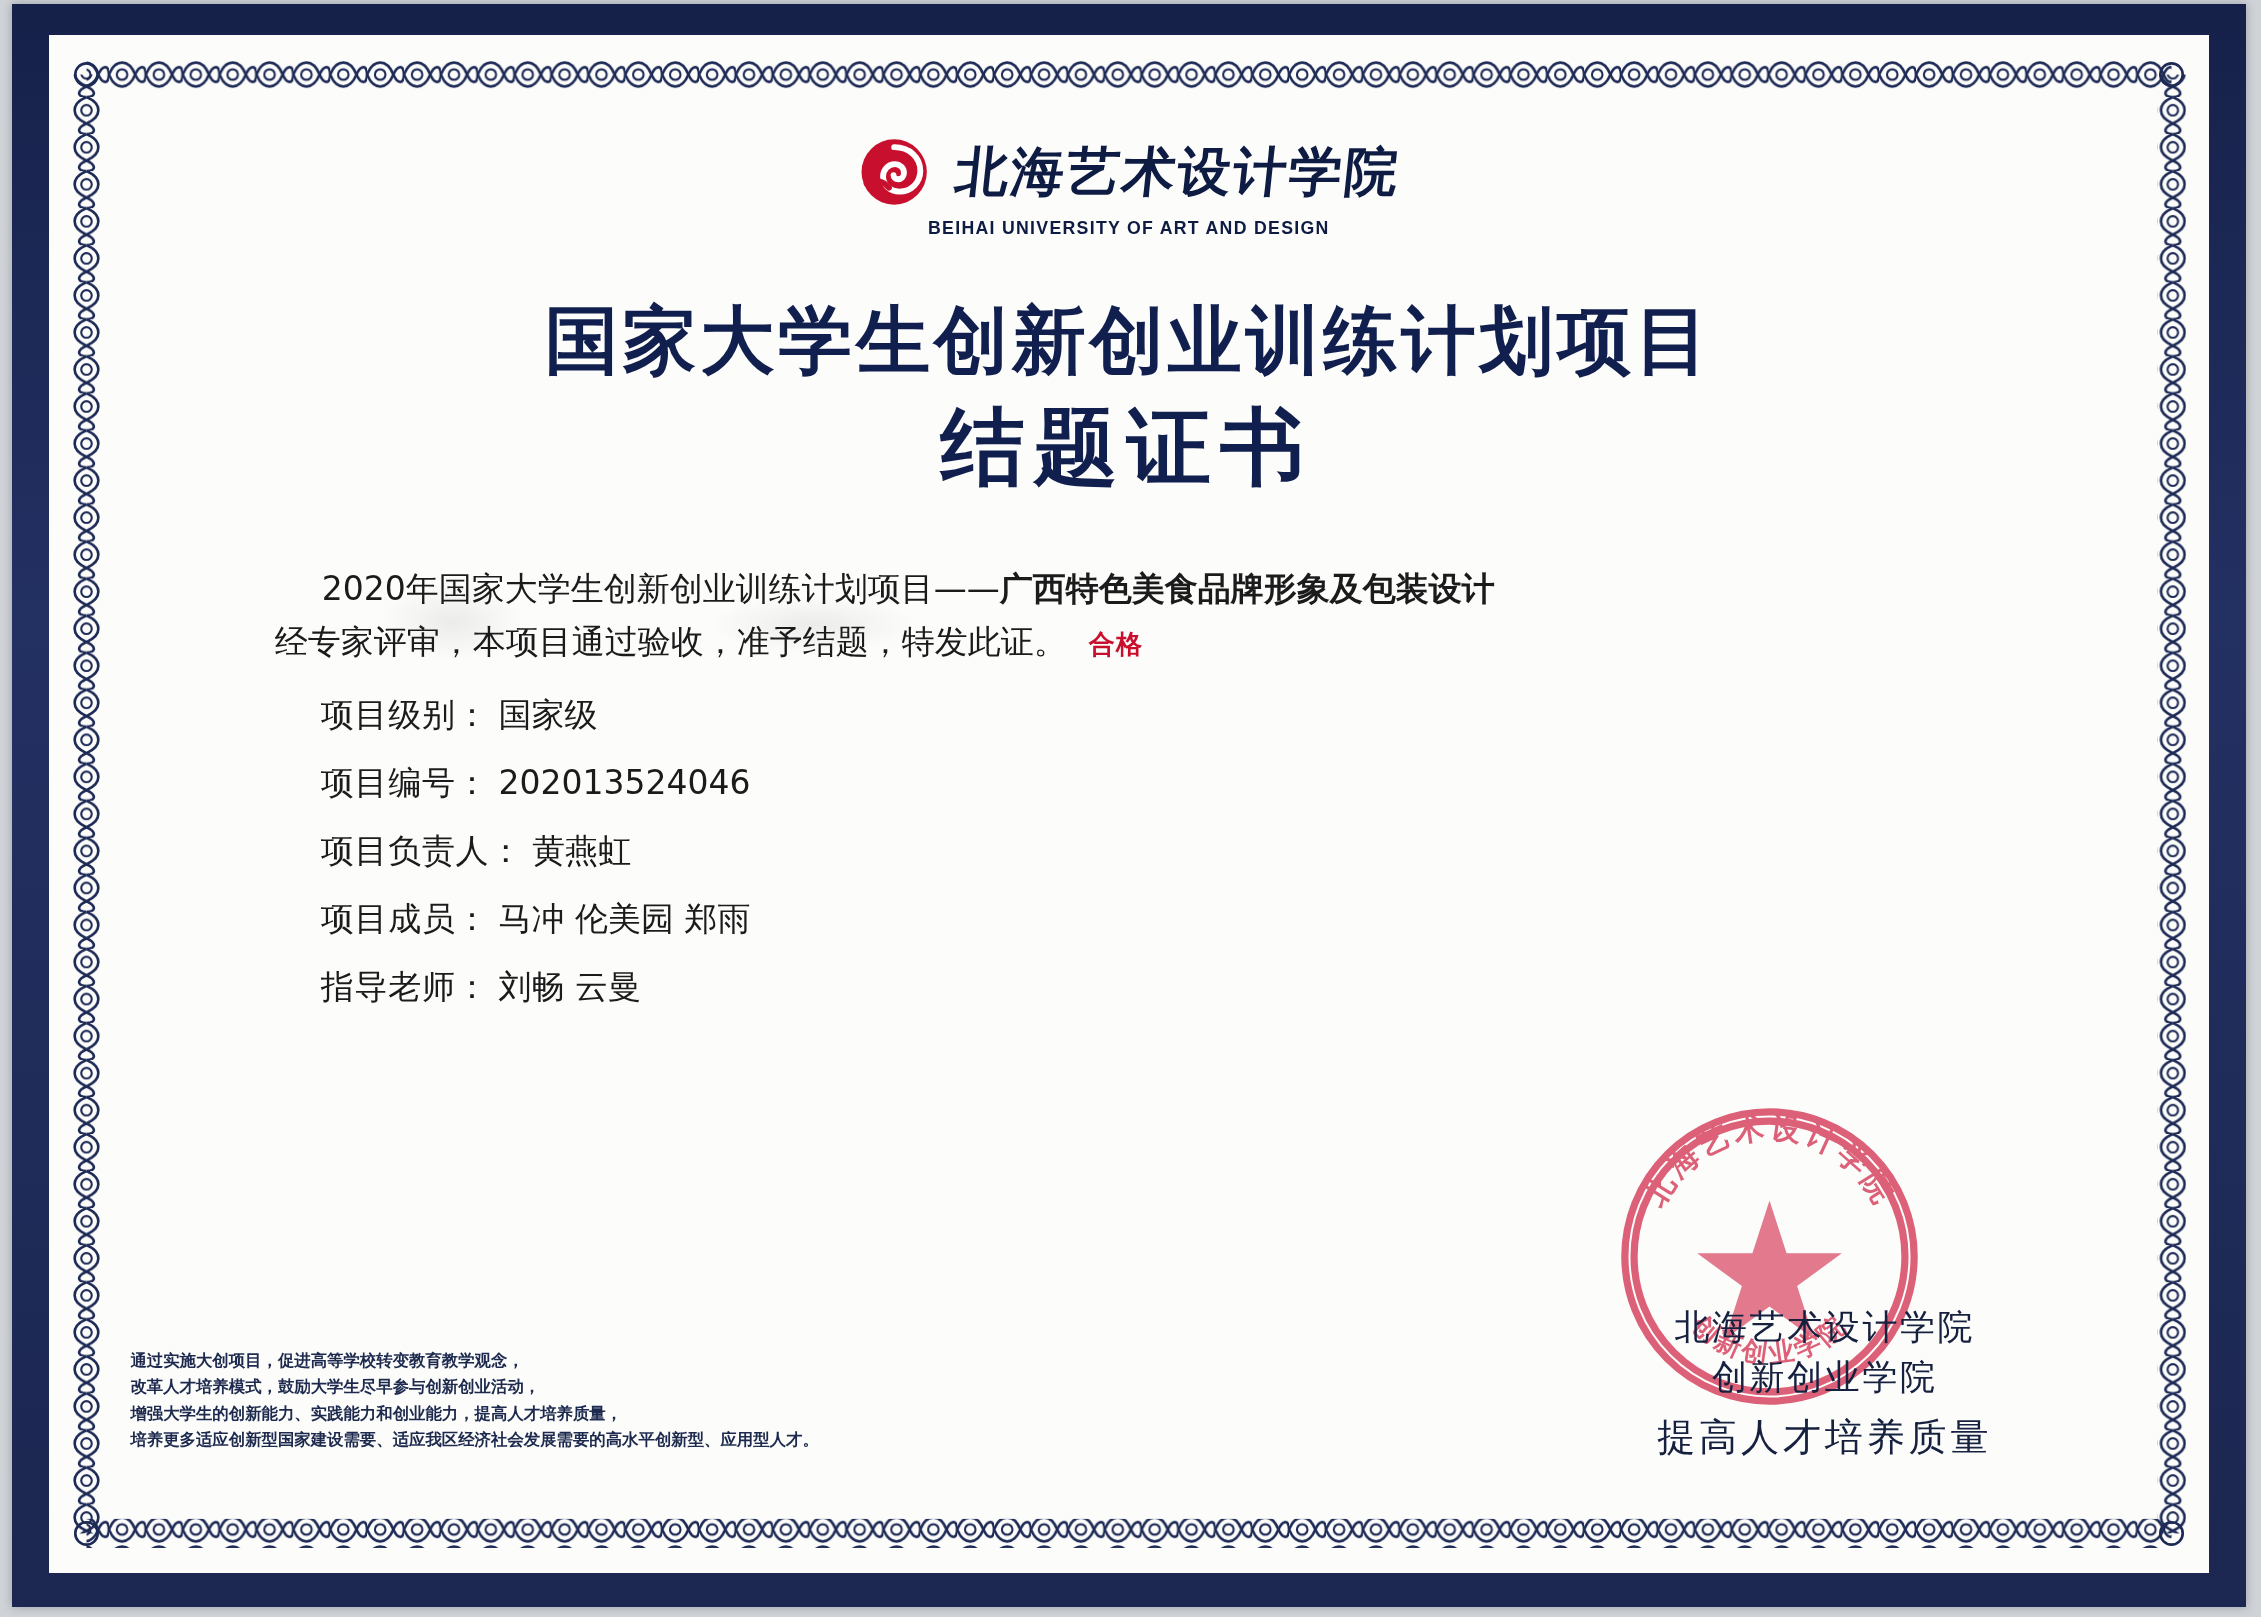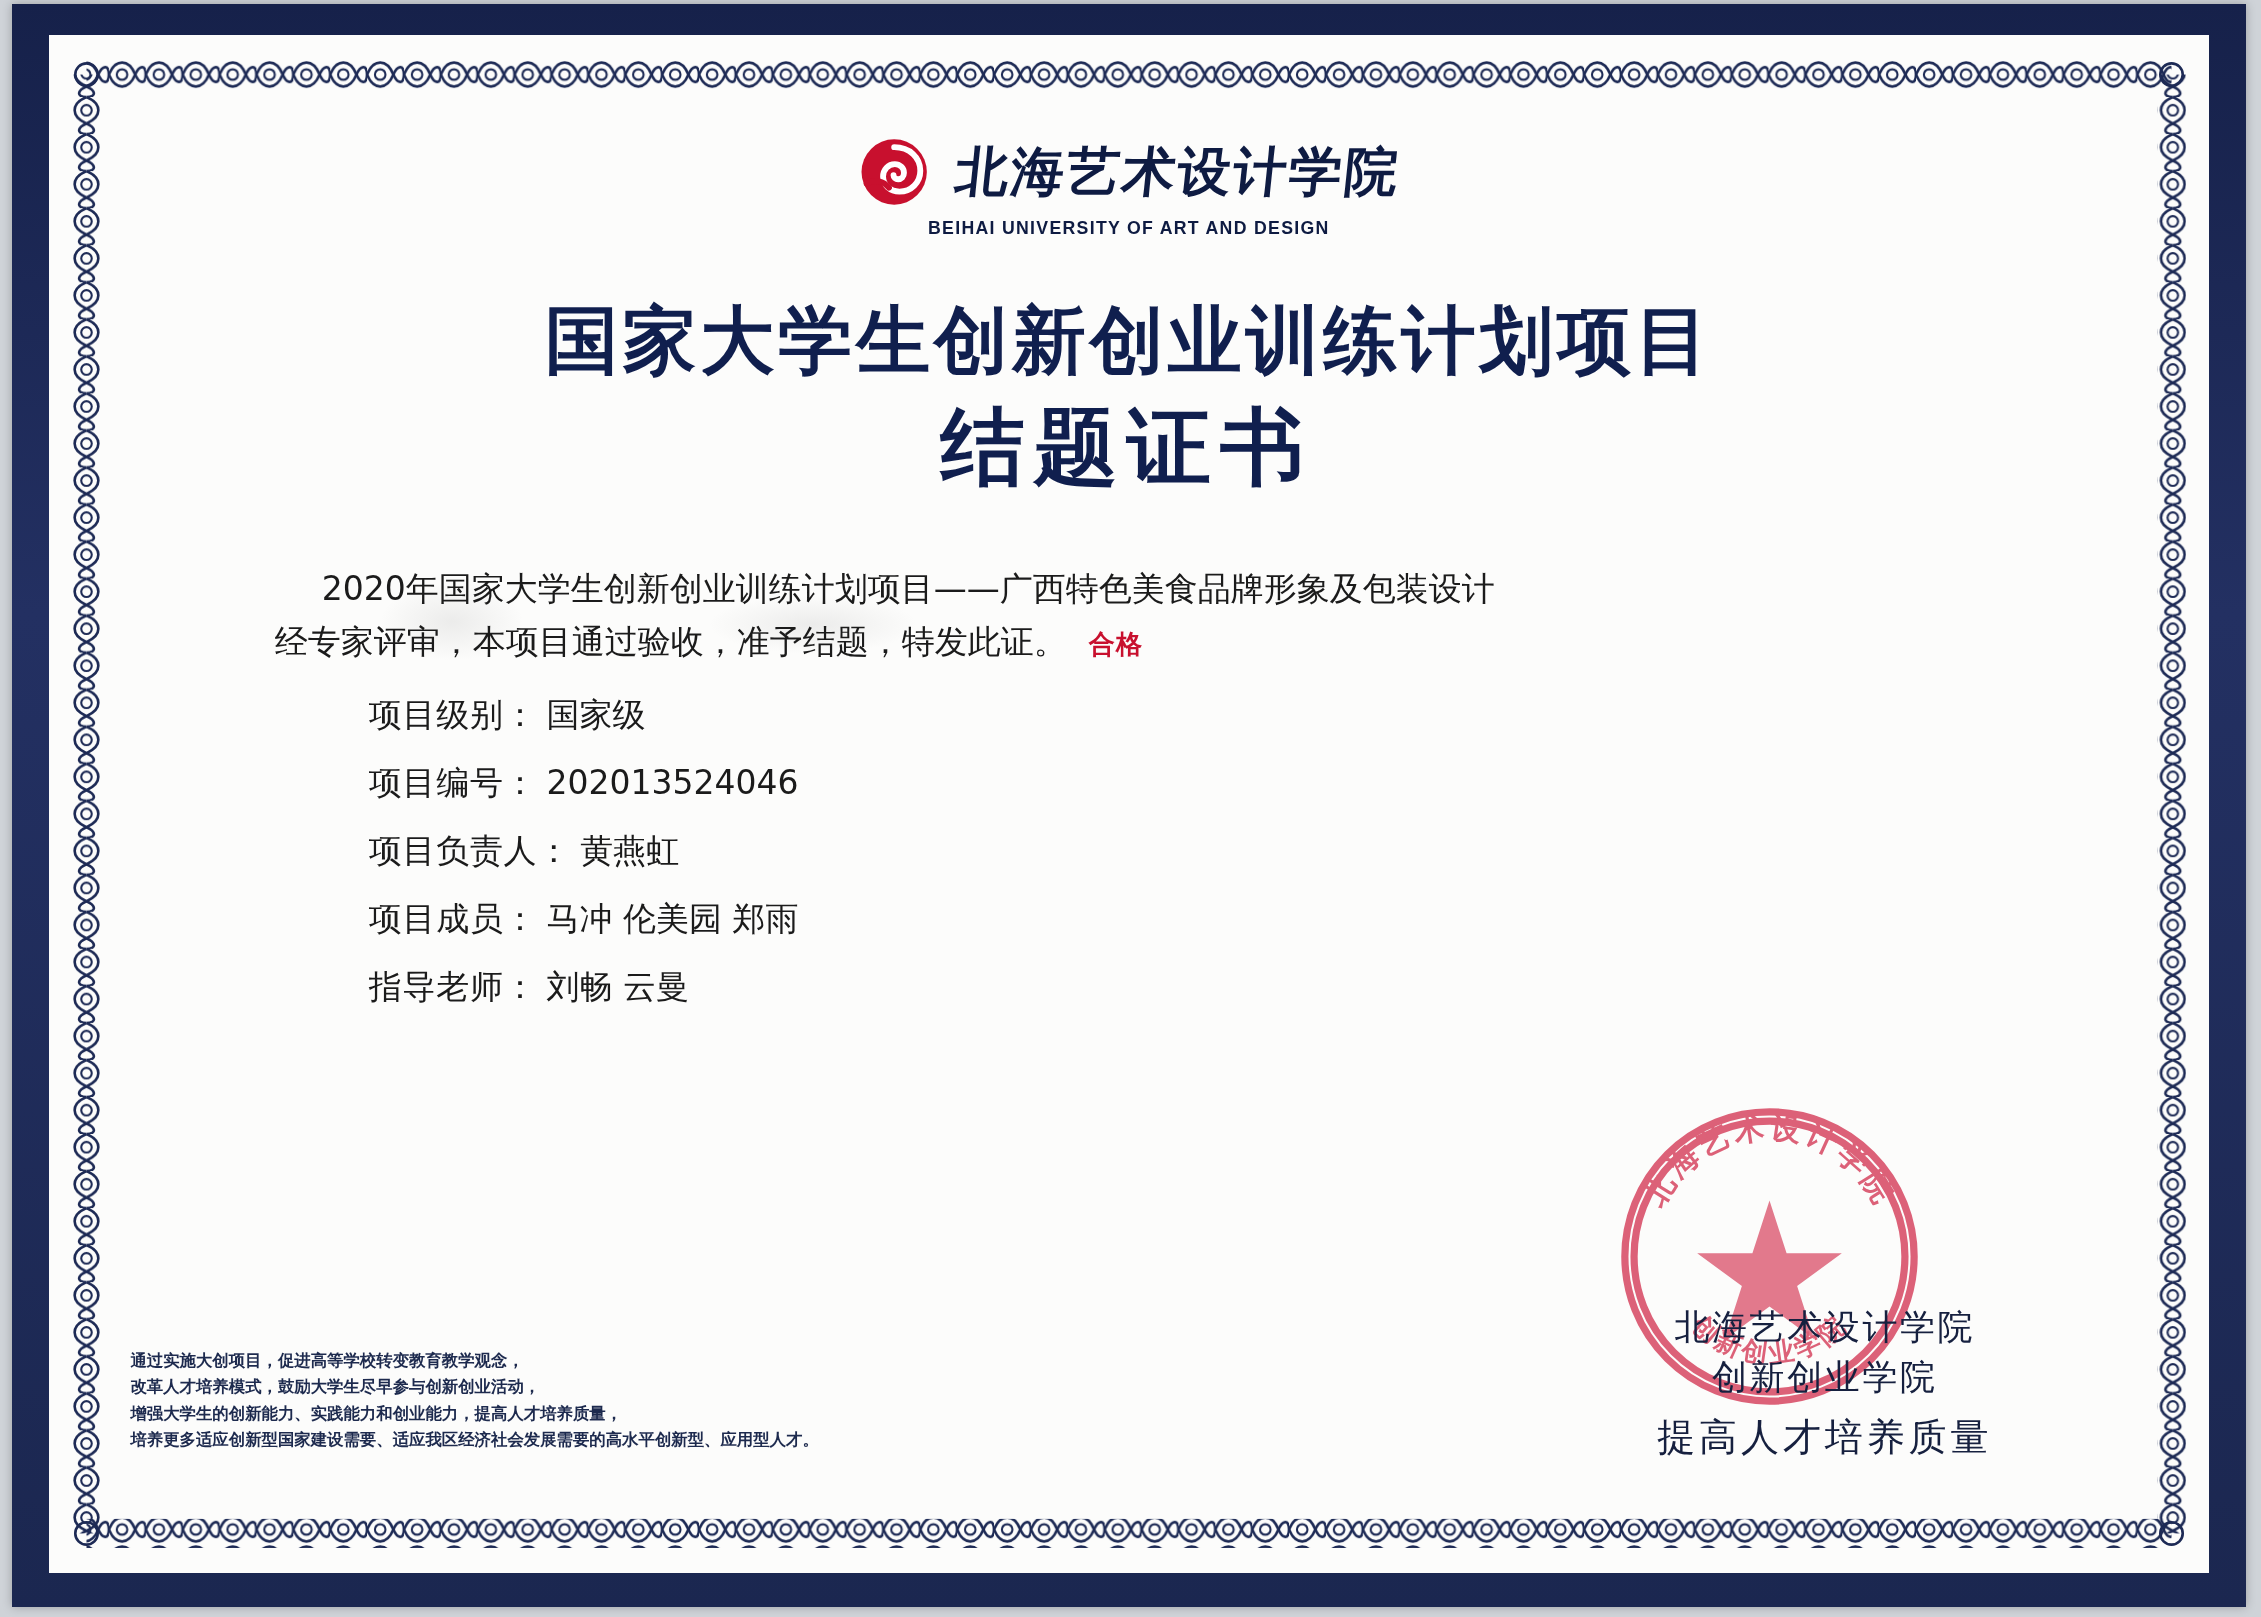--- a/index.html
+++ b/index.html
@@ -140,36 +140,35 @@
   }
   .body-line {
     font-family: "DejaVu Sans", sans-serif;
     font-size: 33px;
     color: #1b1b1b;
     line-height: 1.62;
     white-space: nowrap;
   }
   .body-line.indent { text-indent: 47px; }
   .strong-ital {
-    font-weight: 400;
+    font-weight: 700;
   }
   .stamp-ok {
     color: #c8102e;
     font-weight: 700;
     font-size: 26px;
     margin-left: 22px;
     letter-spacing: 1.3px;
   }
 
   
   .fields {
     position: absolute;
     top: 591px;
     left: 197px;
-    margin-left: 48px;
   }
   .field-row {
     font-family: "DejaVu Sans", sans-serif;
     font-size: 33px;
     color: #1b1b1b;
     margin-bottom: 23px;
     white-space: nowrap;
   }
   .field-label { letter-spacing: 0.7px; }
   .field-value { margin-left: 9.2px; }

